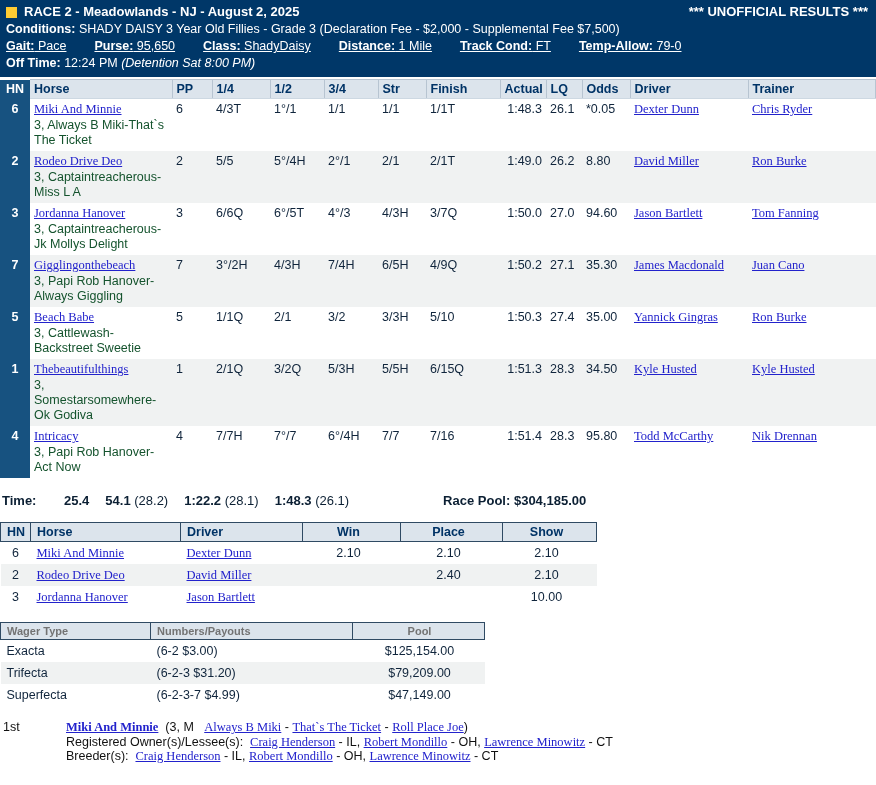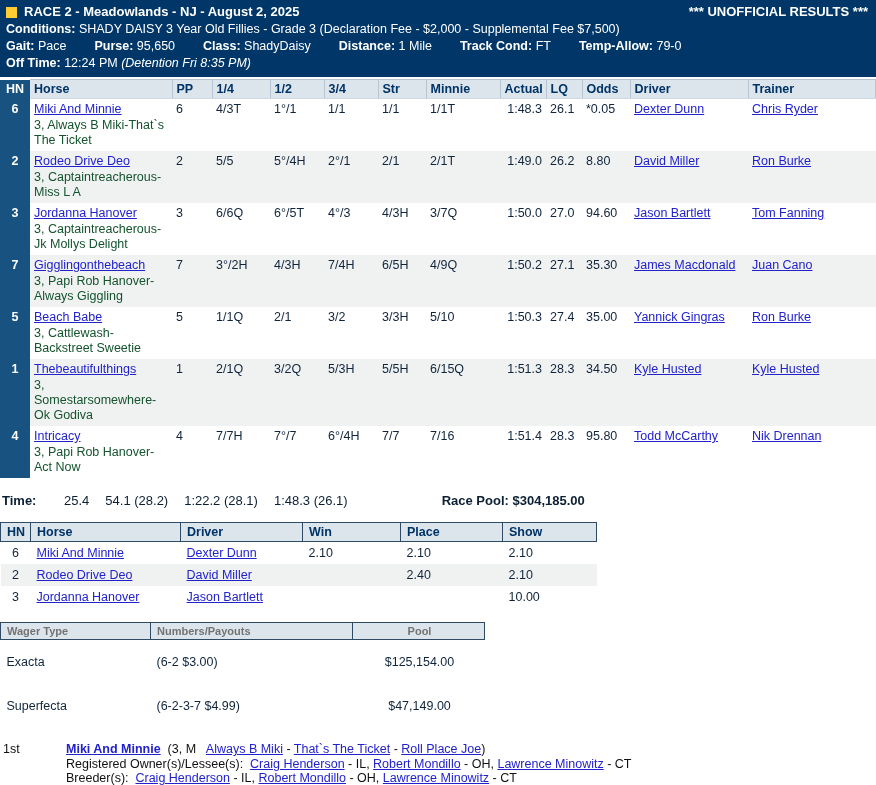--- a/index.html
+++ b/index.html
@@ -5,26 +5,26 @@
   * { box-sizing: border-box; }
   html,body { margin:0; padding:0; background:#fff; }
   body { width:876px; min-height:785px; font-family:"Liberation Sans", sans-serif; font-size:12.5px; color:#10253c; }
 
   
   .banner { background:#003768; color:#fff; padding:4px 8px 6px 6px; }
   .b-row1 { display:flex; align-items:center; font-weight:bold; font-size:13px; line-height:16px; }
   .sq { width:11px; height:11px; background:#ffcc33; display:inline-block; margin-right:7px; flex:none; }
   .unofficial { margin-left:auto; }
   .b-row { margin-top:2px; line-height:15px; }
-  .info .pair { margin-right:28px; }
+  .info .pair { margin-right:28px;text-decoration:underline; }
   .b-row i { font-style:italic; }
 
   
   table { border-collapse:collapse; table-layout:fixed; }
-  a.lnk { color:#2222cc; text-decoration:underline; }
+  a.lnk { color:#2222cc; text-decoration:underline;font-family:Liberation Serif, serif; }
   a.lnk.b { font-weight:bold; }
 
   
   .results { width:876px; margin-top:2px; }
   .results th { background:#dce4ec; color:#003366; text-align:left; font-size:12.5px; font-weight:bold;
                 padding:2px 4px; border-right:1px solid #b7c4d1; border-top:1px solid #b7c4d1; border-bottom:1px solid #cdd8e2; }
   .results th.c0 { background:#175280; color:#fff; text-align:center; border:0; }
   .results td { vertical-align:top; padding:3px 4px; line-height:15px; }
   .results tr td.c0 { background:#175280; color:#fff; font-weight:bold; text-align:center; }
   .results tr.alt td { background:#f0f2f2; }
@@ -33,36 +33,36 @@
   .results .c4{width:54px}.results .c5{width:54px}.results .c6{width:48px}.results .c7{width:74px}
   .results .c8{width:46px}.results .c9{width:36px}.results .c10{width:48px}.results .c11{width:118px}
   .results .c8, .results td.c8 { text-align:right; }
   .results .c10, .results td.c10 { text-align:left; }
   .ped { color:#14532d; margin-top:1px; }
 
   
   .timerow { padding:15px 0 4px 2px; font-size:13px; color:#0b1f33; }
   .tlabel { display:inline-block; width:62px; font-weight:bold; }
   .frac { margin-right:16px; }
-  .frac b { font-weight:normal; }
+  .frac b { font-weight:bold; }
   .pool { margin-left:78px; font-weight:bold; }
 
   
   .wps { width:596px; margin-top:10px; }
   .wps th { background:#dce4ec; color:#003366; text-align:left; padding:2px 6px; border:1px solid #2f4a63; font-size:12.5px; }
   .wps td { padding:3px 6px; line-height:16px; }
   .wps tr.alt td { background:#f0f2f2; }
   .wps .w0{width:30px}.wps .w1{width:150px}.wps .w2{width:122px}.wps .w3{width:98px}.wps .w4{width:102px}.wps .w5{width:94px}
-  .wps th.num, .wps td.num { text-align:left; padding-right:12px; }
+  .wps th.num, .wps td.num { text-align:center; padding-right:12px; }
   .wps td.w0 { text-align:center; }
 
   
   .wagers { width:484px; margin-top:14px; }
   .wagers th { background:#dce4ec; color:#737373; text-align:left; padding:2px 6px; border:1px solid #2f4a63; font-size:11px; }
-  .wagers td { padding:14px 6px; line-height:16px; }
+  .wagers td { padding:3px 6px; line-height:16px; }
   .wagers tr.alt td { background:#f0f2f2; }
   .wagers .g0{width:150px}.wagers .g1{width:202px}.wagers .g2{width:132px}
   .wagers th.num, .wagers td.num { text-align:center; padding-right:4px; }
 
   
   .finishers { margin-top:14px; font-size:12.5px; color:#111; }
   .frow { display:flex; }
   .gut { width:66px; padding-left:3px; flex:none; line-height:14.5px; }
   .fcontent { flex:1; }
   .fline { white-space:pre-wrap; line-height:14.5px; }
@@ -79,35 +79,35 @@
       <span class="unofficial">*** UNOFFICIAL RESULTS ***</span>
     </div>
     <div class="b-row">
       <b>Conditions:</b>
       <span>SHADY DAISY 3 Year Old Fillies - Grade 3 (Declaration Fee - $2,000 - Supplemental Fee $7,500)</span>
     </div>
     <div class="b-row info" id="info-row"><span class="pair"><b>Gait:</b> Pace</span><span class="pair"><b>Purse:</b> 95,650</span><span class="pair"><b>Class:</b> ShadyDaisy</span><span class="pair"><b>Distance:</b> 1 Mile</span><span class="pair"><b>Track Cond:</b> FT</span><span class="pair"><b>Temp-Allow:</b> 79-0</span></div>
     <div class="b-row">
       <b>Off Time:</b>
       <span>12:24 PM</span>
-      <i>(Detention Fri 8:35 PM)</i>
+      <i>(Detention Sat 8:00 PM)</i>
     </div>
   </header>
 
   <table class="results">
     <thead>
         <tr id="results-head">
           <th class="c0">HN</th>
           <th class="c1">Horse</th>
           <th class="c2">PP</th>
           <th class="c3">1/4</th>
           <th class="c4">1/2</th>
           <th class="c5">3/4</th>
           <th class="c6">Str</th>
-          <th class="c7">Minnie</th>
+          <th class="c7">Finish</th>
           <th class="c8">Actual</th>
           <th class="c9">LQ</th>
           <th class="c10">Odds</th>
           <th class="c11">Driver</th>
           <th class="c12">Trainer</th>
         </tr>
       </thead>
     <tbody id="results-body">
         <tr>
           <td class="c0">6</td>
@@ -267,20 +267,25 @@
           <th class="g1">Numbers/Payouts</th>
           <th class="g2 num">Pool</th>
         </tr>
       </thead>
     <tbody id="wager-body">
         <tr>
           <td class="g0">Exacta</td>
           <td class="g1">(6-2 $3.00)</td>
           <td class="g2 num">$125,154.00</td>
         </tr>
+        <tr class="alt">
+          <td class="g0">Trifecta</td>
+          <td class="g1">(6-2-3 $31.20)</td>
+          <td class="g2 num">$79,209.00</td>
+        </tr>
         <tr>
           <td class="g0">Superfecta</td>
           <td class="g1">(6-2-3-7 $4.99)</td>
           <td class="g2 num">$47,149.00</td>
         </tr>
       </tbody>
   </table>
 
   <div class="finishers" id="finishers">
       <div class="frow">

